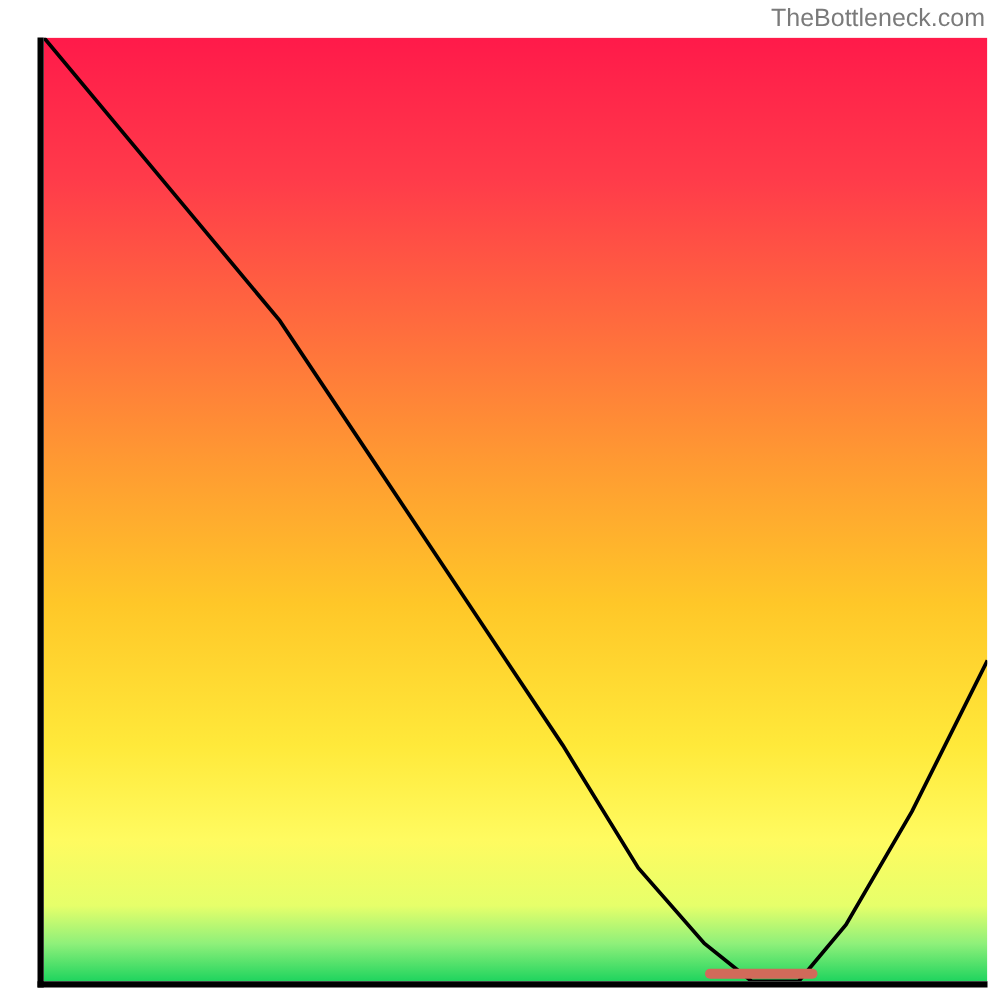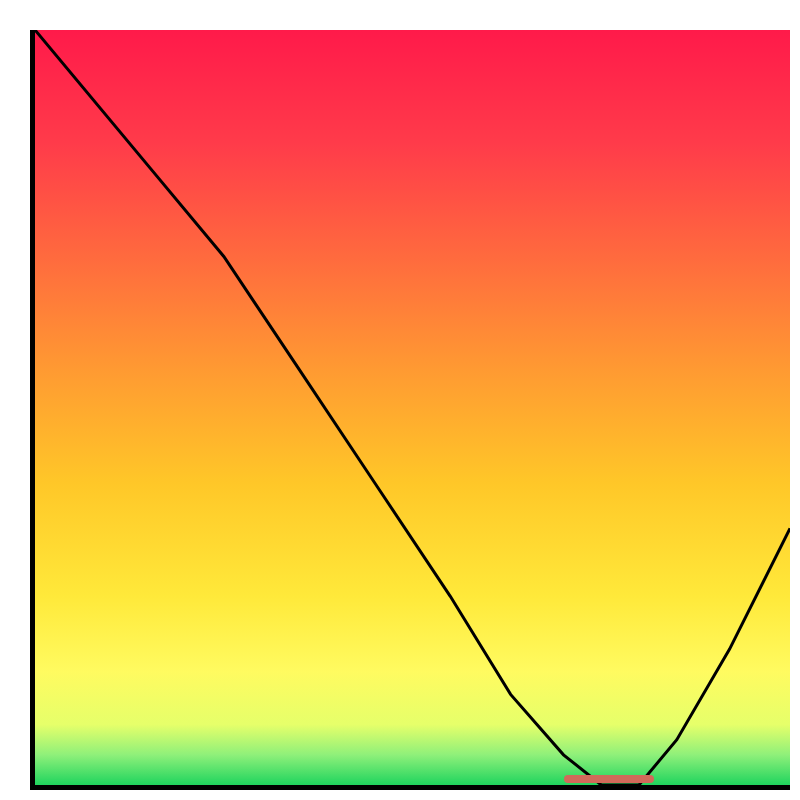--- a/index.html
+++ b/index.html
@@ -51,20 +51,21 @@
     position: absolute;
     height: 8px;
     background: #d16a5a;
     border-radius: 4px;
   }
 </style>
 </head>
 <body>
 
 <div class="container">
+  <div class="watermark">TheBottleneck.com</div>
 
   <div class="plot-area">
     <svg class="gradient-bg" viewBox="0 0 755 755" preserveAspectRatio="none">
       <defs>
         <linearGradient id="bg-grad" x1="0" y1="0" x2="0" y2="1">
             <stop offset="0%" stop-color="#ff1a4a"></stop>
             <stop offset="15%" stop-color="#ff3b4a"></stop>
             <stop offset="30%" stop-color="#ff6a3e"></stop>
             <stop offset="45%" stop-color="#ff9a32"></stop>
             <stop offset="60%" stop-color="#ffc728"></stop>

